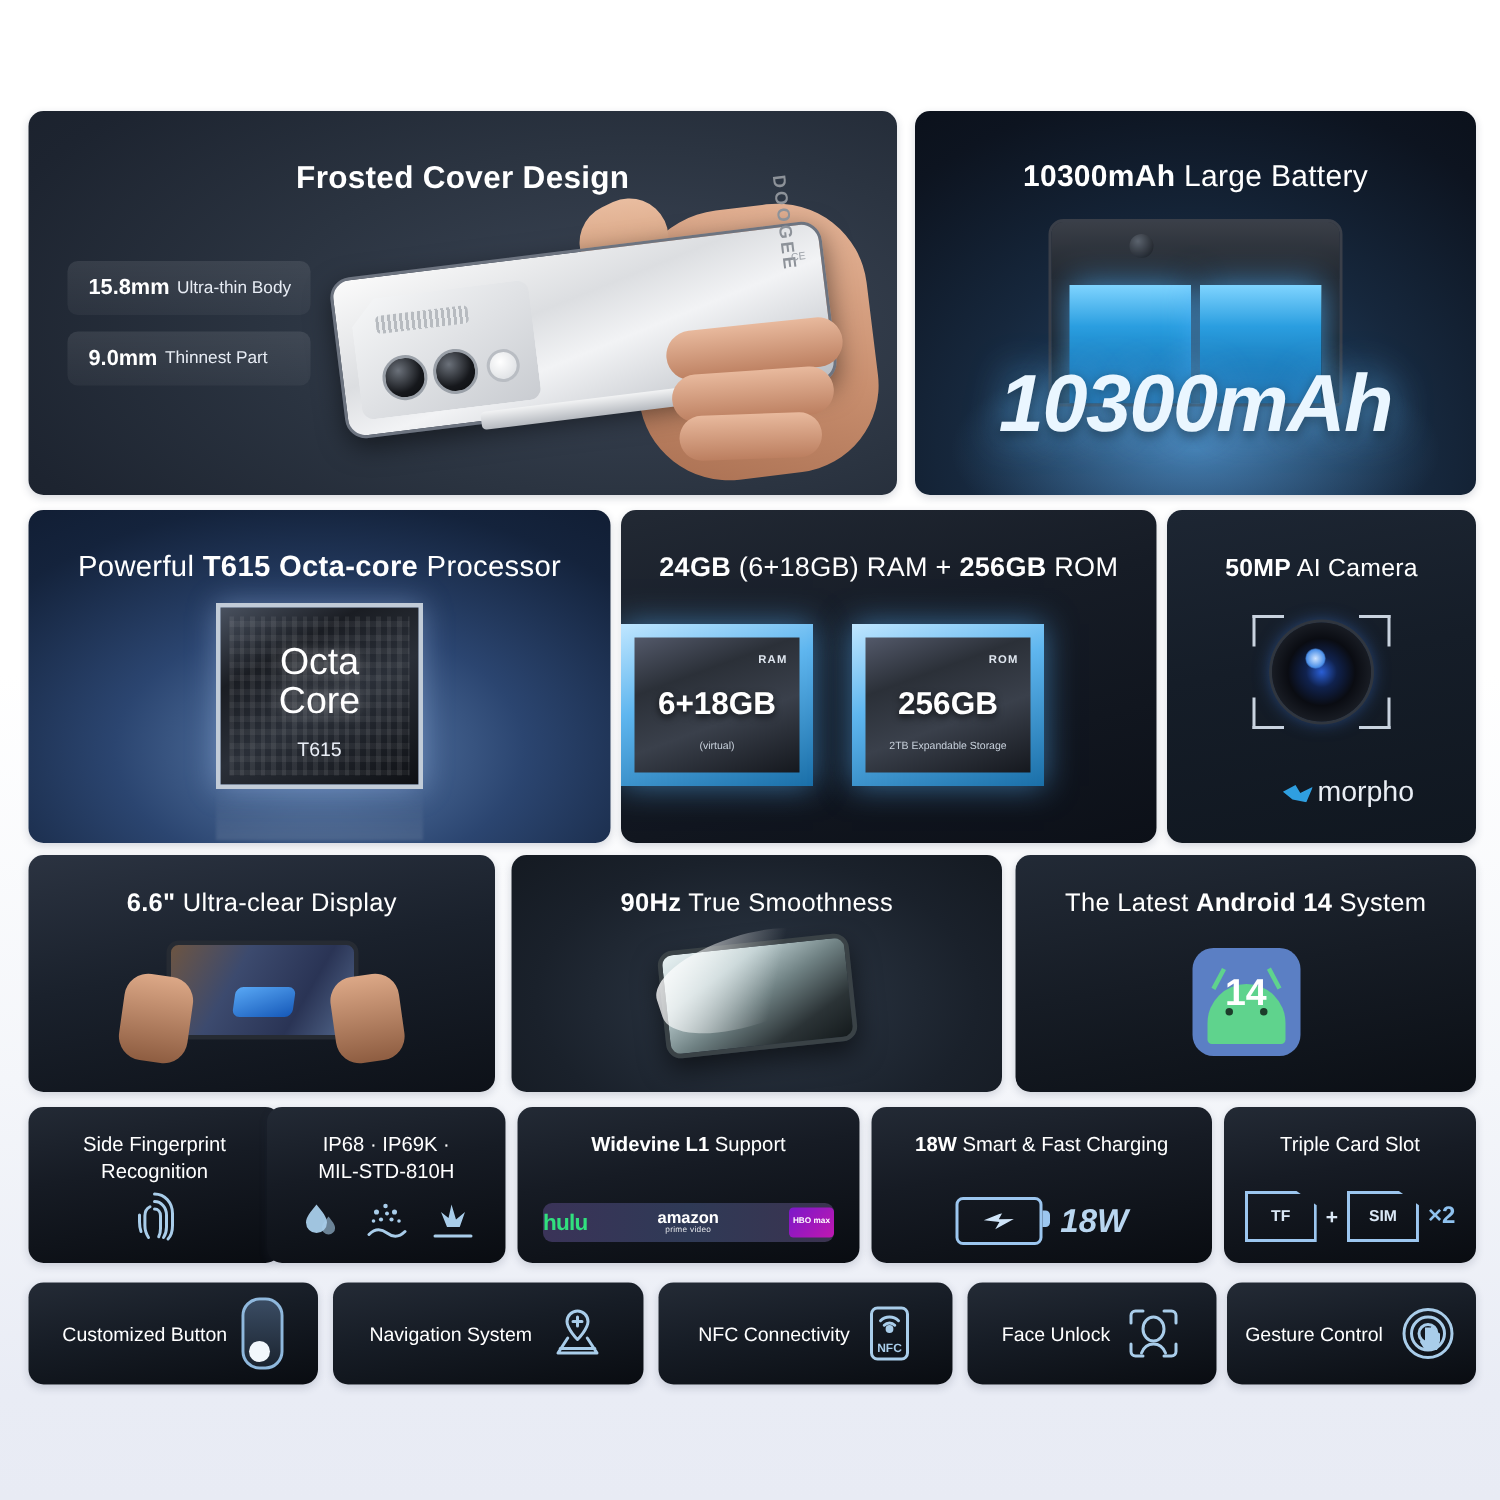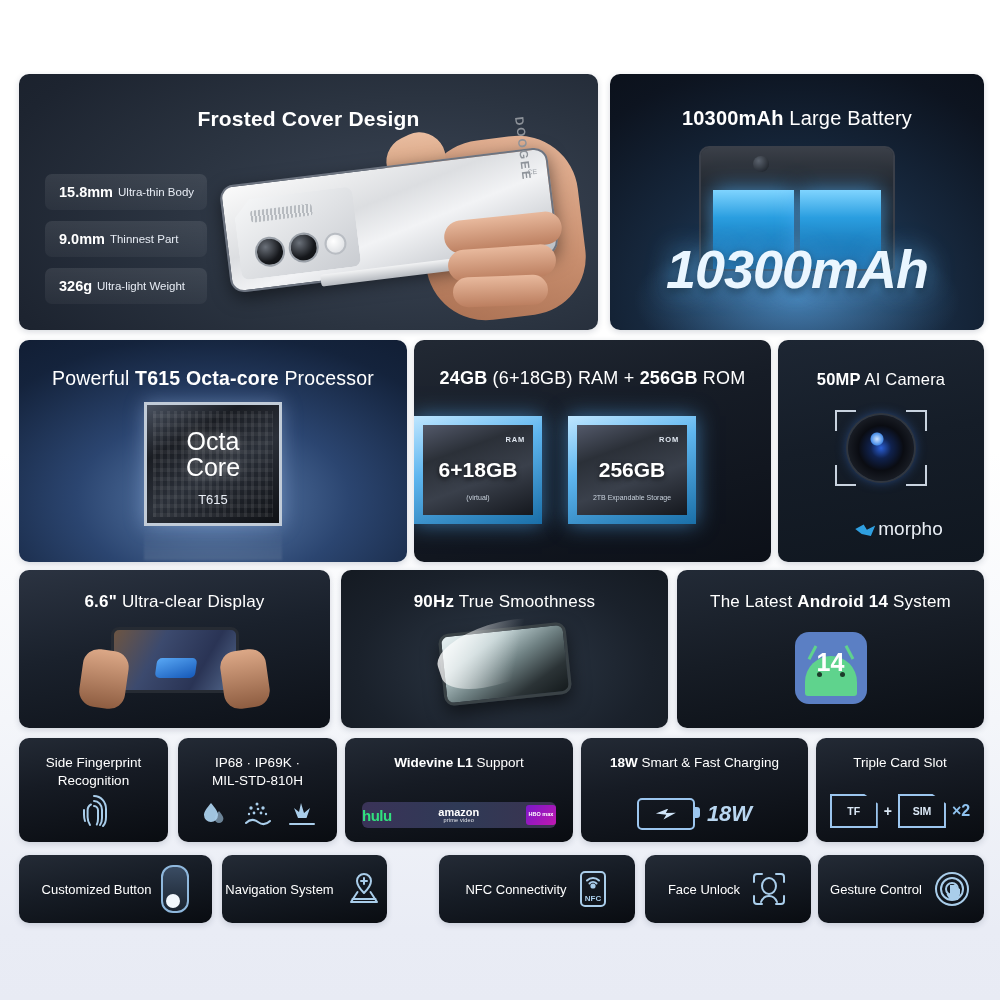--- a/index.html
+++ b/index.html
@@ -155,21 +155,21 @@
   .droid .eye{position:absolute;top:16px;width:5px;height:5px;border-radius:50%;background:#1c3c2a;}
   .droid .eye.le{left:12px;}.droid .eye.re{right:12px;}
   .droid .ant{position:absolute;top:-11px;width:2.5px;height:15px;background:#5fd38d;}
   .droid .ant.la{left:6px;transform:rotate(28deg);}
   .droid .ant.ra{right:6px;transform:rotate(-28deg);}
   .droidnum{position:absolute;left:0;right:0;top:16px;text-align:center;font-size:25px;font-weight:700;color:#fff;z-index:3;}
   
   .r4{top:738px;height:104px;background:linear-gradient(170deg,#232a35 0%,#161b24 40%,#090c11 100%);}
   .r4 .t4{position:absolute;left:0;right:0;top:16px;text-align:center;font-size:13.5px;color:#fff;line-height:1.35;padding:0 8px;box-sizing:border-box;}
   .r4 .t4 b{font-weight:700;}
-  #c-fp{left:19px;width:149px;}
+  #c-fp{left:19px;width:149px;padding-left:19px;}
   #c-ip{left:178px;width:159px;}
   #c-wv{left:345px;width:228px;}
   #c-chg{left:581px;width:227px;}
   #c-tcs{left:816px;width:168px;}
   .fp-icon{position:absolute;left:50%;transform:translateX(-50%);bottom:12px;width:34px;height:38px;}
   .logos{position:absolute;left:50%;transform:translateX(-50%);bottom:14px;width:194px;height:26px;border-radius:6px;
     background:linear-gradient(90deg,#3a3358,#2f3a56 50%,#3b3350);display:flex;align-items:center;justify-content:space-between;}
   .lg-hulu{font-size:15px;font-weight:800;color:#31e07e;letter-spacing:-.5px;}
   .lg-amz{font-size:11px;font-weight:700;color:#fff;text-align:center;line-height:1;}
   .lg-amz small{display:block;font-size:5.5px;font-weight:400;color:#e4e6ea;letter-spacing:.2px;}
@@ -187,21 +187,21 @@
     clip-path:polygon(0 0,72% 0,100% 28%,100% 100%,0 100%);}
   .plus{color:#dbe8f6;font-size:14px;font-weight:700;}
   .x2{color:#8fc2ef;font-size:16px;font-weight:700;}
   .ipicons{position:absolute;left:0;right:0;bottom:14px;display:flex;justify-content:center;gap:16px;align-items:flex-end;}
   .ip-i{width:28px;height:28px;position:relative;}
   
   .r5{top:855px;height:68px;background:linear-gradient(170deg,#242b36 0%,#161c25 45%,#090c11 100%);
     display:flex;align-items:center;justify-content:center;gap:10px;padding:0 12px;box-sizing:border-box;}
   .r5 .t5{font-size:13px;color:#fff;white-space:nowrap;}
   #c-cb{left:19px;width:193px;}
-  #c-nav{left:222px;width:165px;text-align:right;}
+  #c-nav{left:222px;width:207px;text-align:right;}
   #c-nfc{left:439px;width:196px;}
   #c-face{left:645px;width:166px;}
   #c-gest{left:818px;width:166px;}
   .toggle{width:24px;height:44px;border-radius:12px;border:2px solid #8fb8dd;position:relative;
     background:linear-gradient(180deg,#3a4c63,#1b2430);}
   .toggle::after{content:"";position:absolute;left:3px;bottom:3px;width:14px;height:14px;border-radius:50%;background:#f2f7fc;}
   .svgic{display:block;}
   .ic-s{stroke:#a9cdea;fill:none;stroke-width:2;stroke-linecap:round;stroke-linejoin:round;}
   .ic-f{fill:#a9cdea;}
 </style>
@@ -235,24 +235,20 @@
     </div>
 
     <div class="spec-list">
       <div class="spec">
         <b>15.8mm</b>
         <span>Ultra-thin Body</span>
       </div>
       <div class="spec">
         <b>9.0mm</b>
         <span>Thinnest Part</span>
-      </div>
-      <div class="spec">
-        <b>326g</b>
-        <span>Ultra-light Weight</span>
       </div>
     </div>
   </div>
 
   <div class="card" id="c-battery">
     <div class="title">
       <b>10300mAh</b><span class="lt"> Large Battery</span>
     </div>
     <div class="glow"></div>
     <div class="bat-phone">

